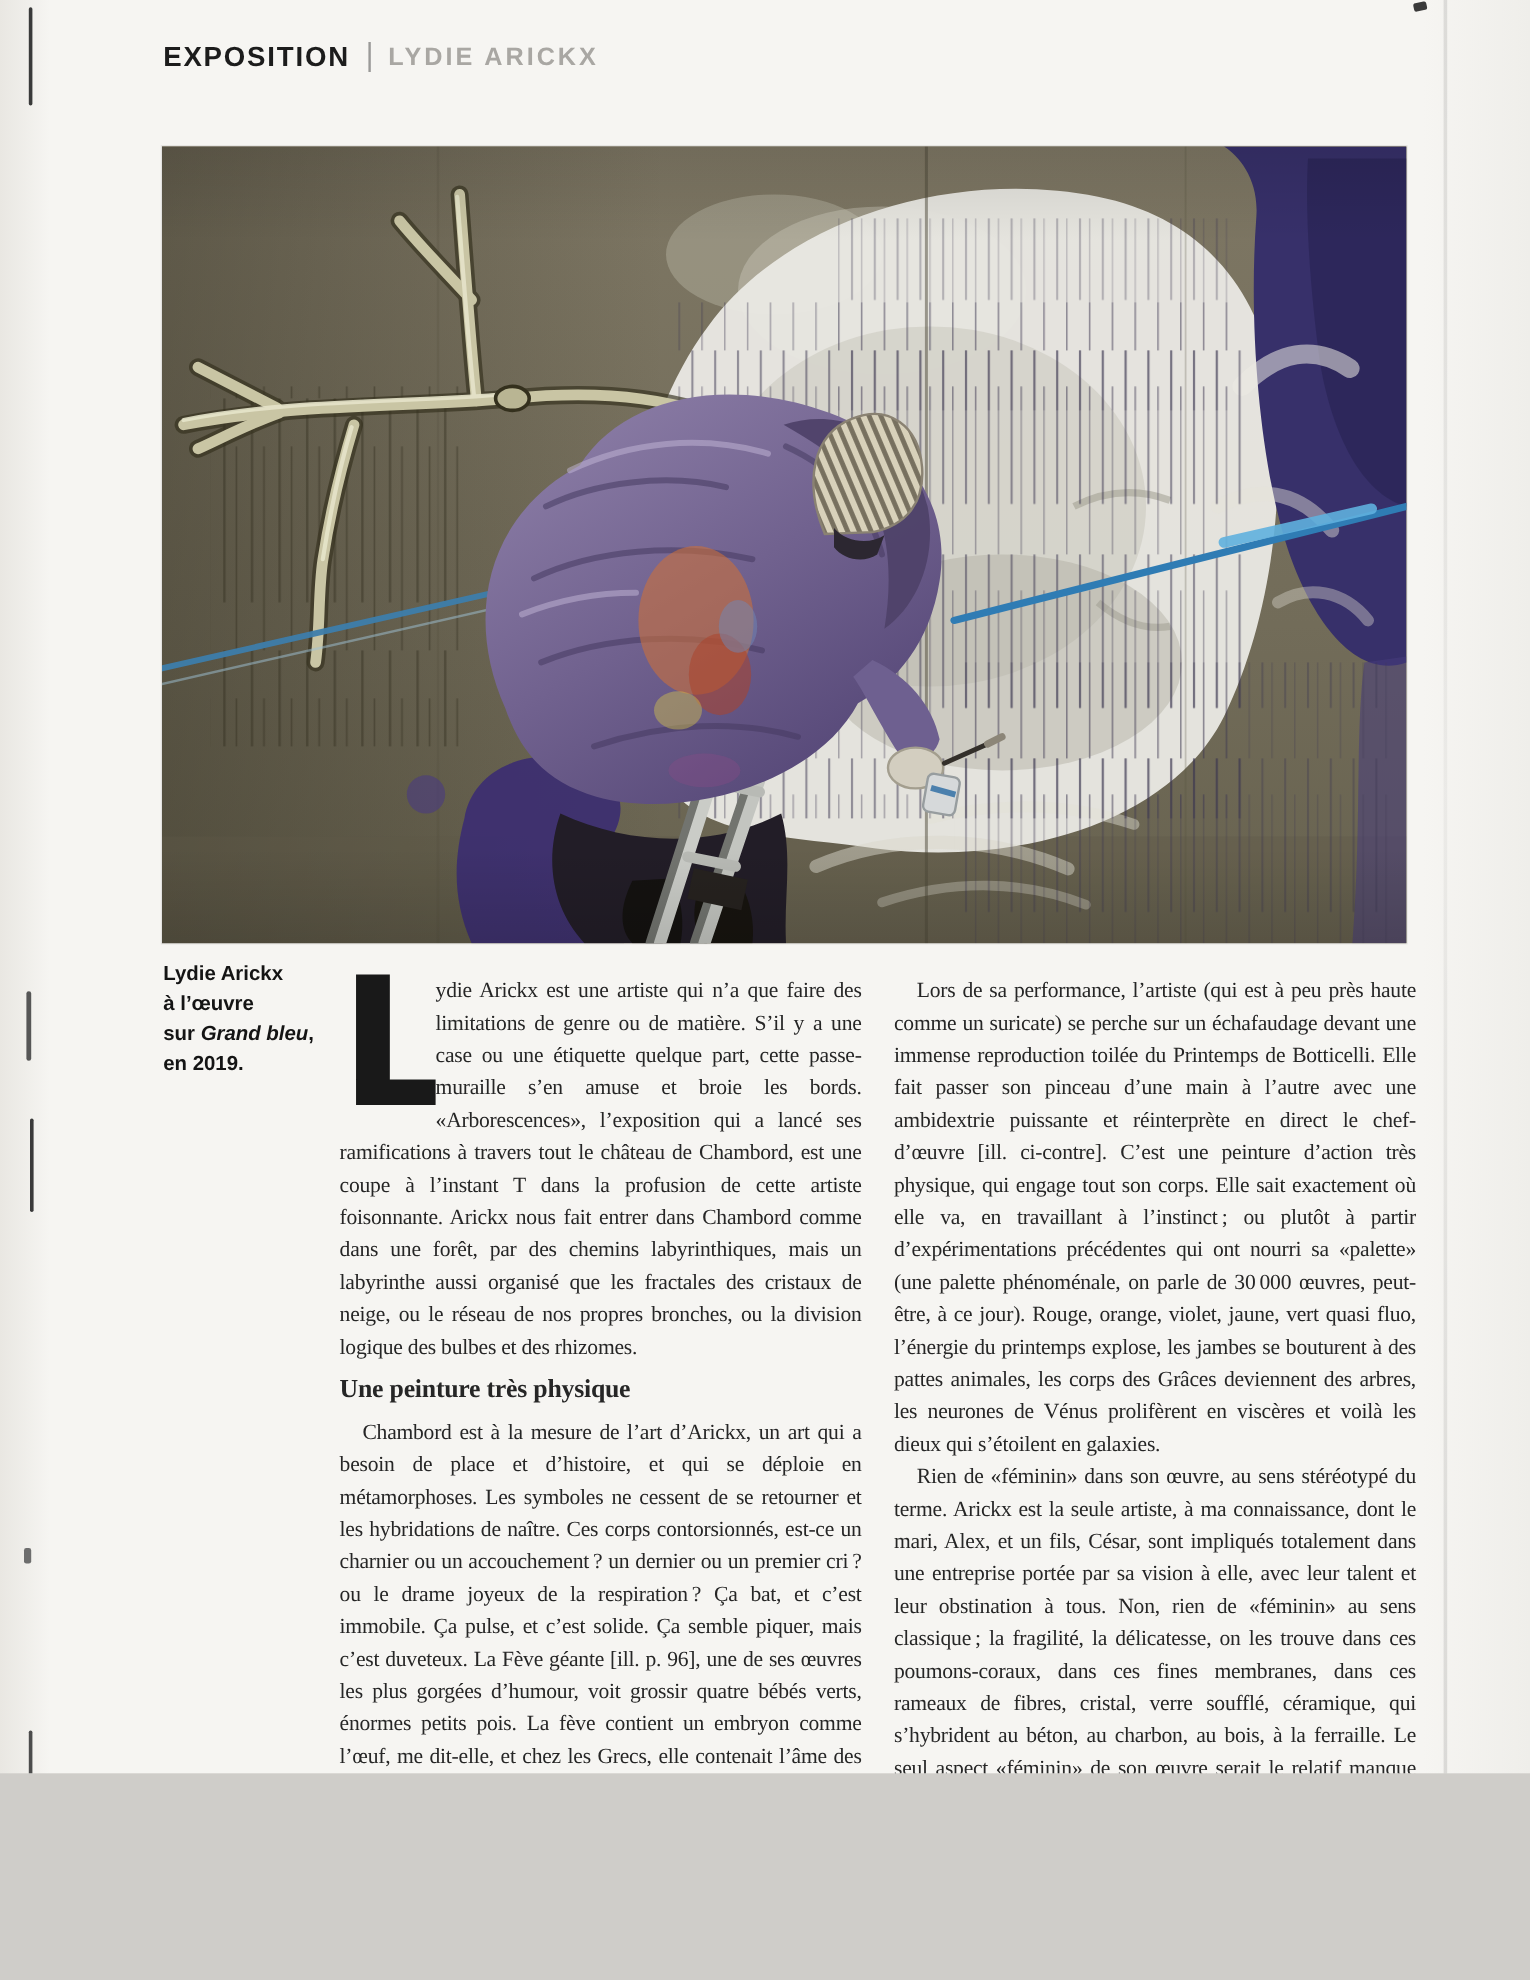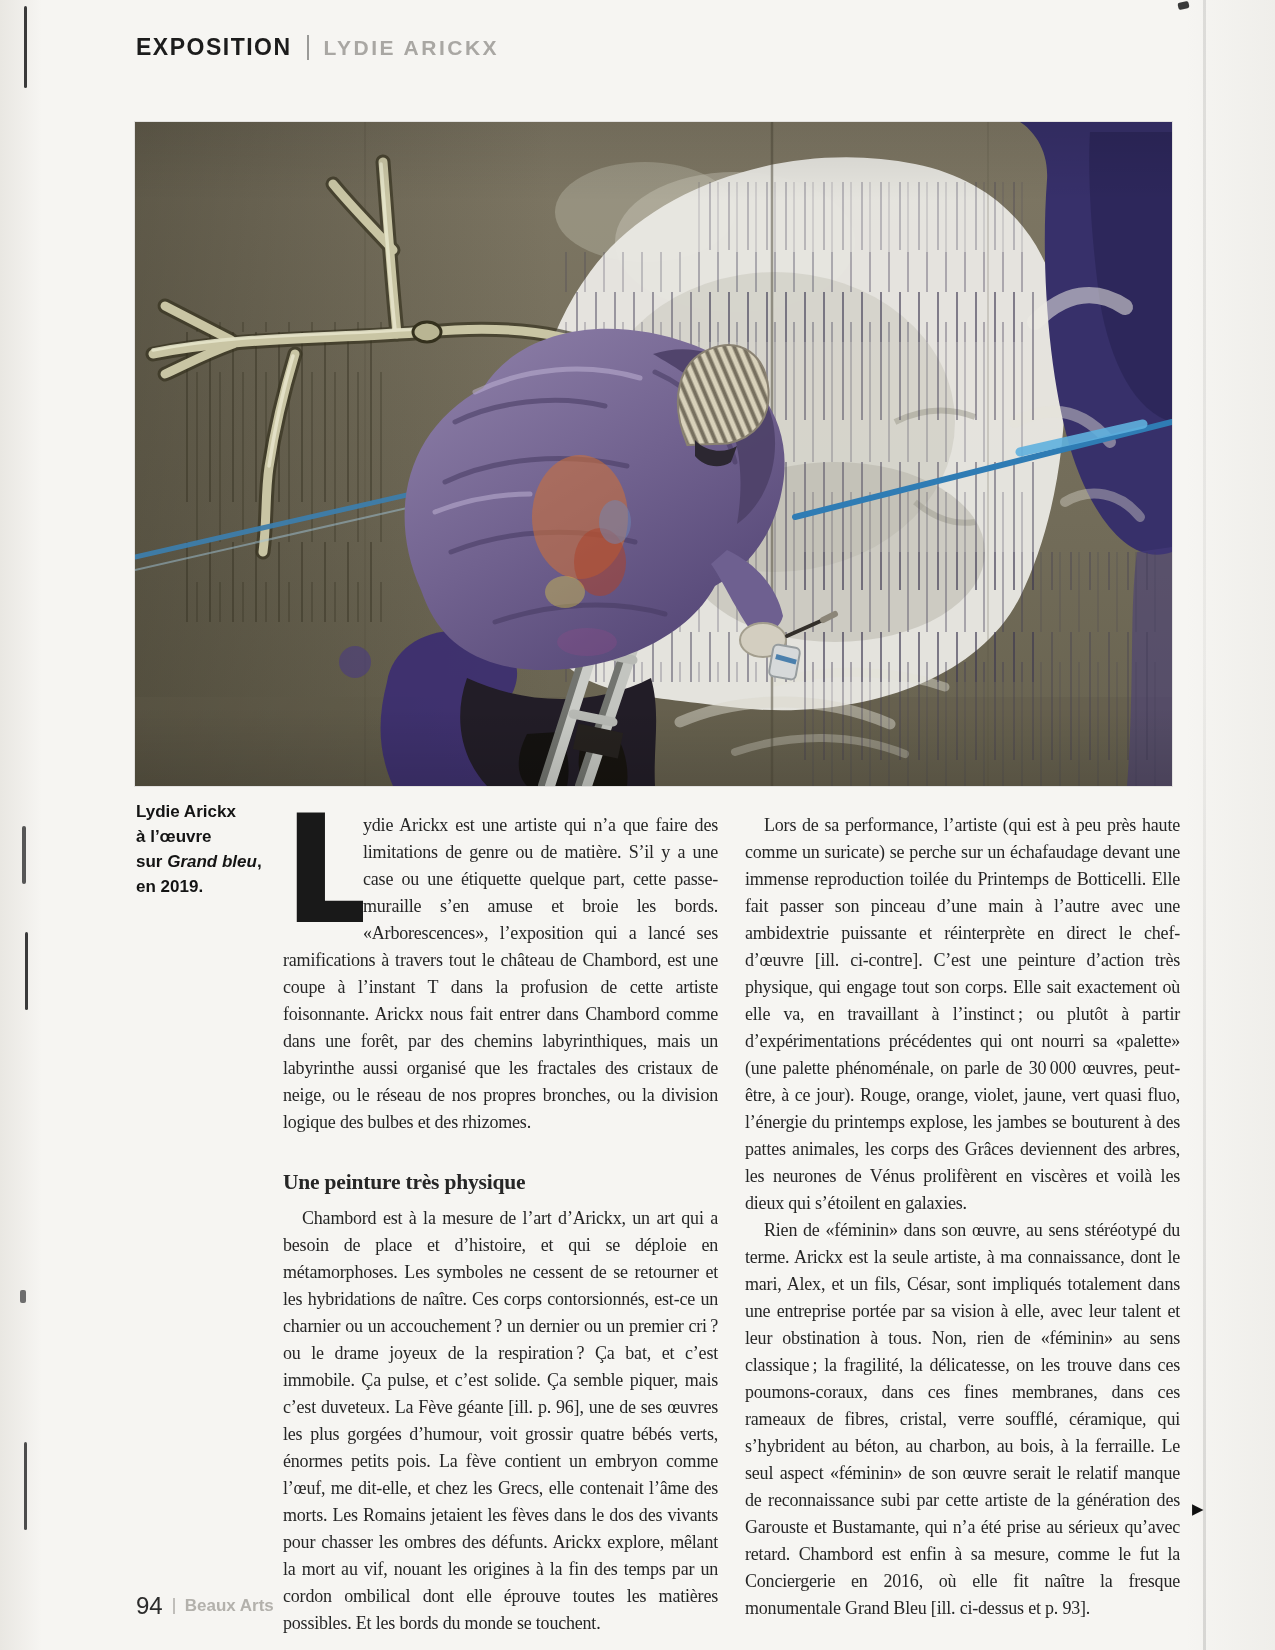--- a/index.html
+++ b/index.html
@@ -1,16 +1,16 @@
 <!DOCTYPE html>
 <html lang="fr"><head>
 <meta charset="utf-8">
 <style>
   html,body{margin:0;padding:0;background:#cfcdc9;}
-  .page{position:relative;width:1275px;height:1650px;margin:0 auto;overflow:hidden;
+  .page{position:relative;width:1275px;height:1478px;margin:0 auto;overflow:hidden;
         background:linear-gradient(90deg,#e9e7e2 0,#f6f5f2 42px,#f6f5f2 93%,#efeeea 100%);
         font-family:"Liberation Serif",serif;color:#262626;}
   
   .scan-mark{position:absolute;background:#3a3a3a;border-radius:2px;}
   .crease{position:absolute;top:0;width:3px;height:1650px;
           background:linear-gradient(180deg,rgba(0,0,0,.10),rgba(0,0,0,.04) 40%,rgba(0,0,0,.12));}
   
   .header{position:absolute;left:136px;top:34px;display:flex;align-items:center;gap:15px;
           font-family:"Liberation Sans",sans-serif;}
   .header .section{font-size:23px;font-weight:bold;letter-spacing:1.5px;color:#1c1c1c;}
@@ -27,21 +27,21 @@
   .caption .it{font-style:italic;}
   
   .article{position:absolute;left:283px;top:812px;width:897px;display:flex;gap:27px;}
   .col{width:435px;text-align:justify;font-size:18px;line-height:27px;letter-spacing:-0.2px;
        hyphens:auto;-webkit-hyphens:auto;}
   .col p{margin:0;}
   .indent{text-indent:19px;}
   .dropcap{float:left;width:80px;height:130px;overflow:hidden;
            font-family:"DejaVu Sans",sans-serif;font-weight:bold;font-size:150px;line-height:116px;
            letter-spacing:-5px;color:#191919;}
-  .heading{font-weight:bold;font-size:21.5px;letter-spacing:-0.2px;margin:33px 0 9px;text-align:left;}
+  .heading{font-weight:bold;font-size:21.5px;letter-spacing:-0.2px;margin:8px 0 9px;text-align:left;}
   .it{}
   .cont-marker{position:absolute;left:1192px;top:1500px;font-family:"DejaVu Sans",sans-serif;
                font-size:15px;color:#101010;}
   
   .footer{position:absolute;left:136px;top:1592px;display:flex;align-items:center;gap:10px;
           font-family:"Liberation Sans",sans-serif;text-align:right;}
   .footer .page-num{font-size:24px;color:#2c2c2c;}
   .footer .fdivider{width:2px;height:16px;background:#c0beba;}
   .footer .mag{font-size:17px;font-weight:bold;color:#b3b1ac;}
 </style>

